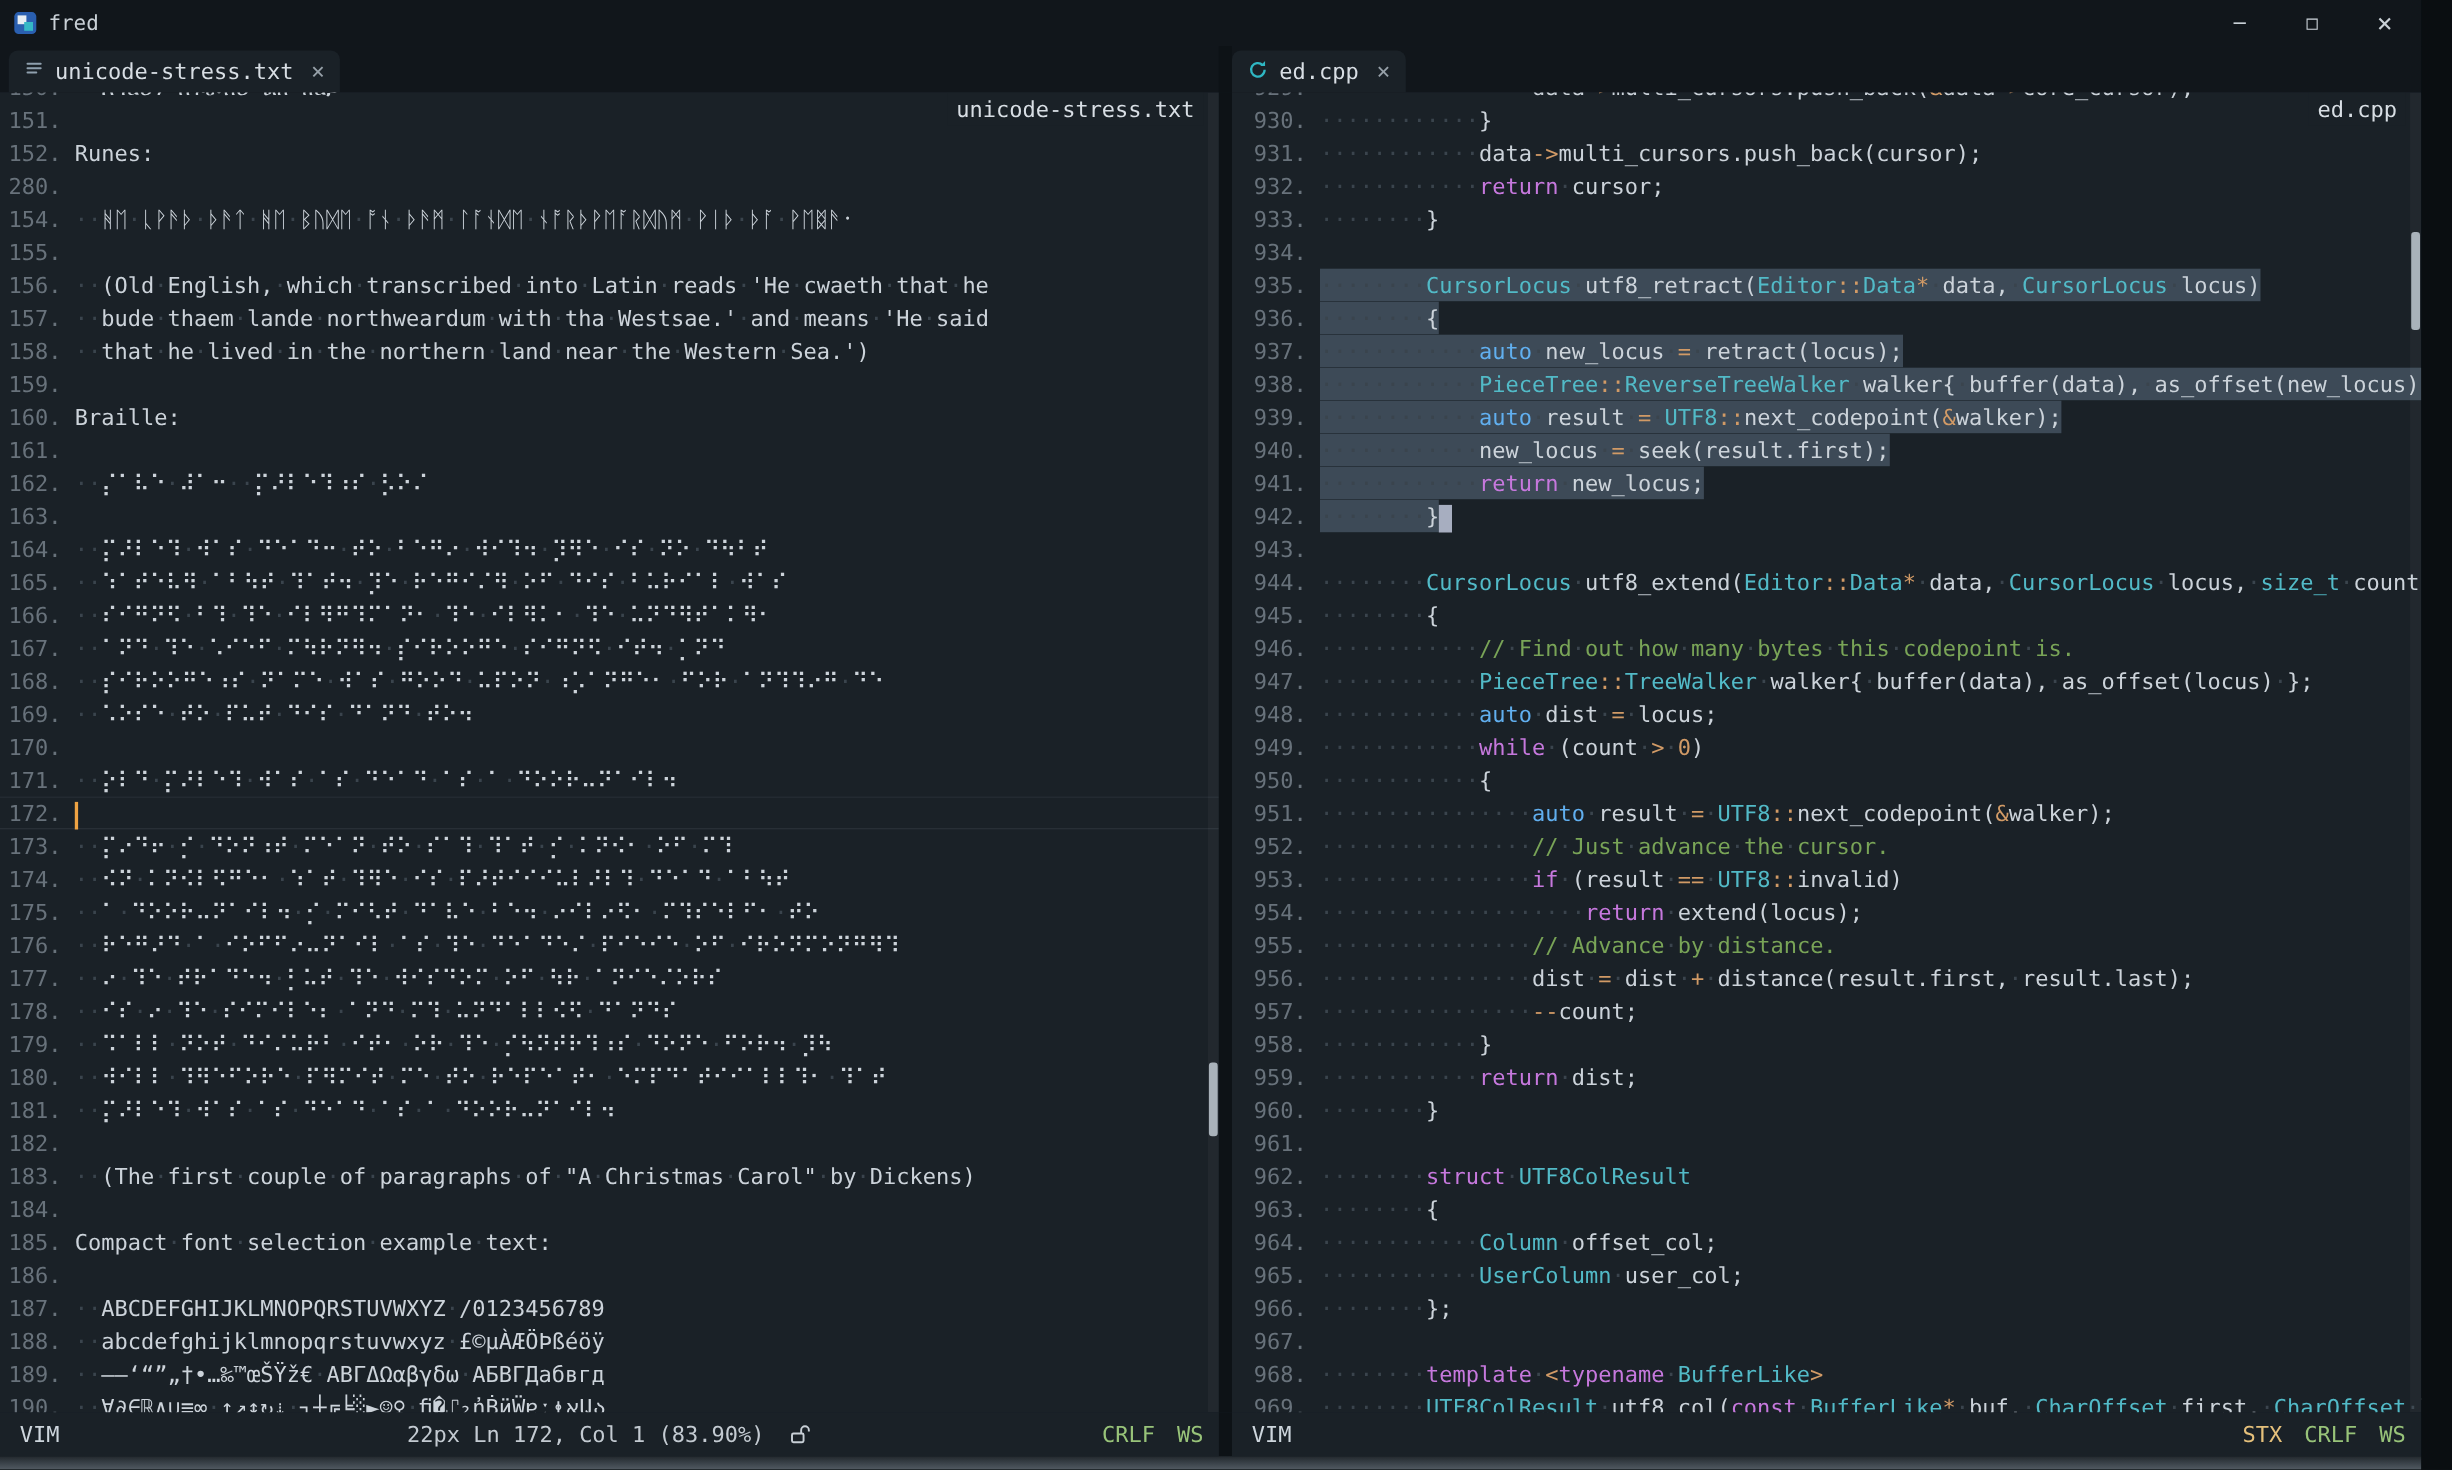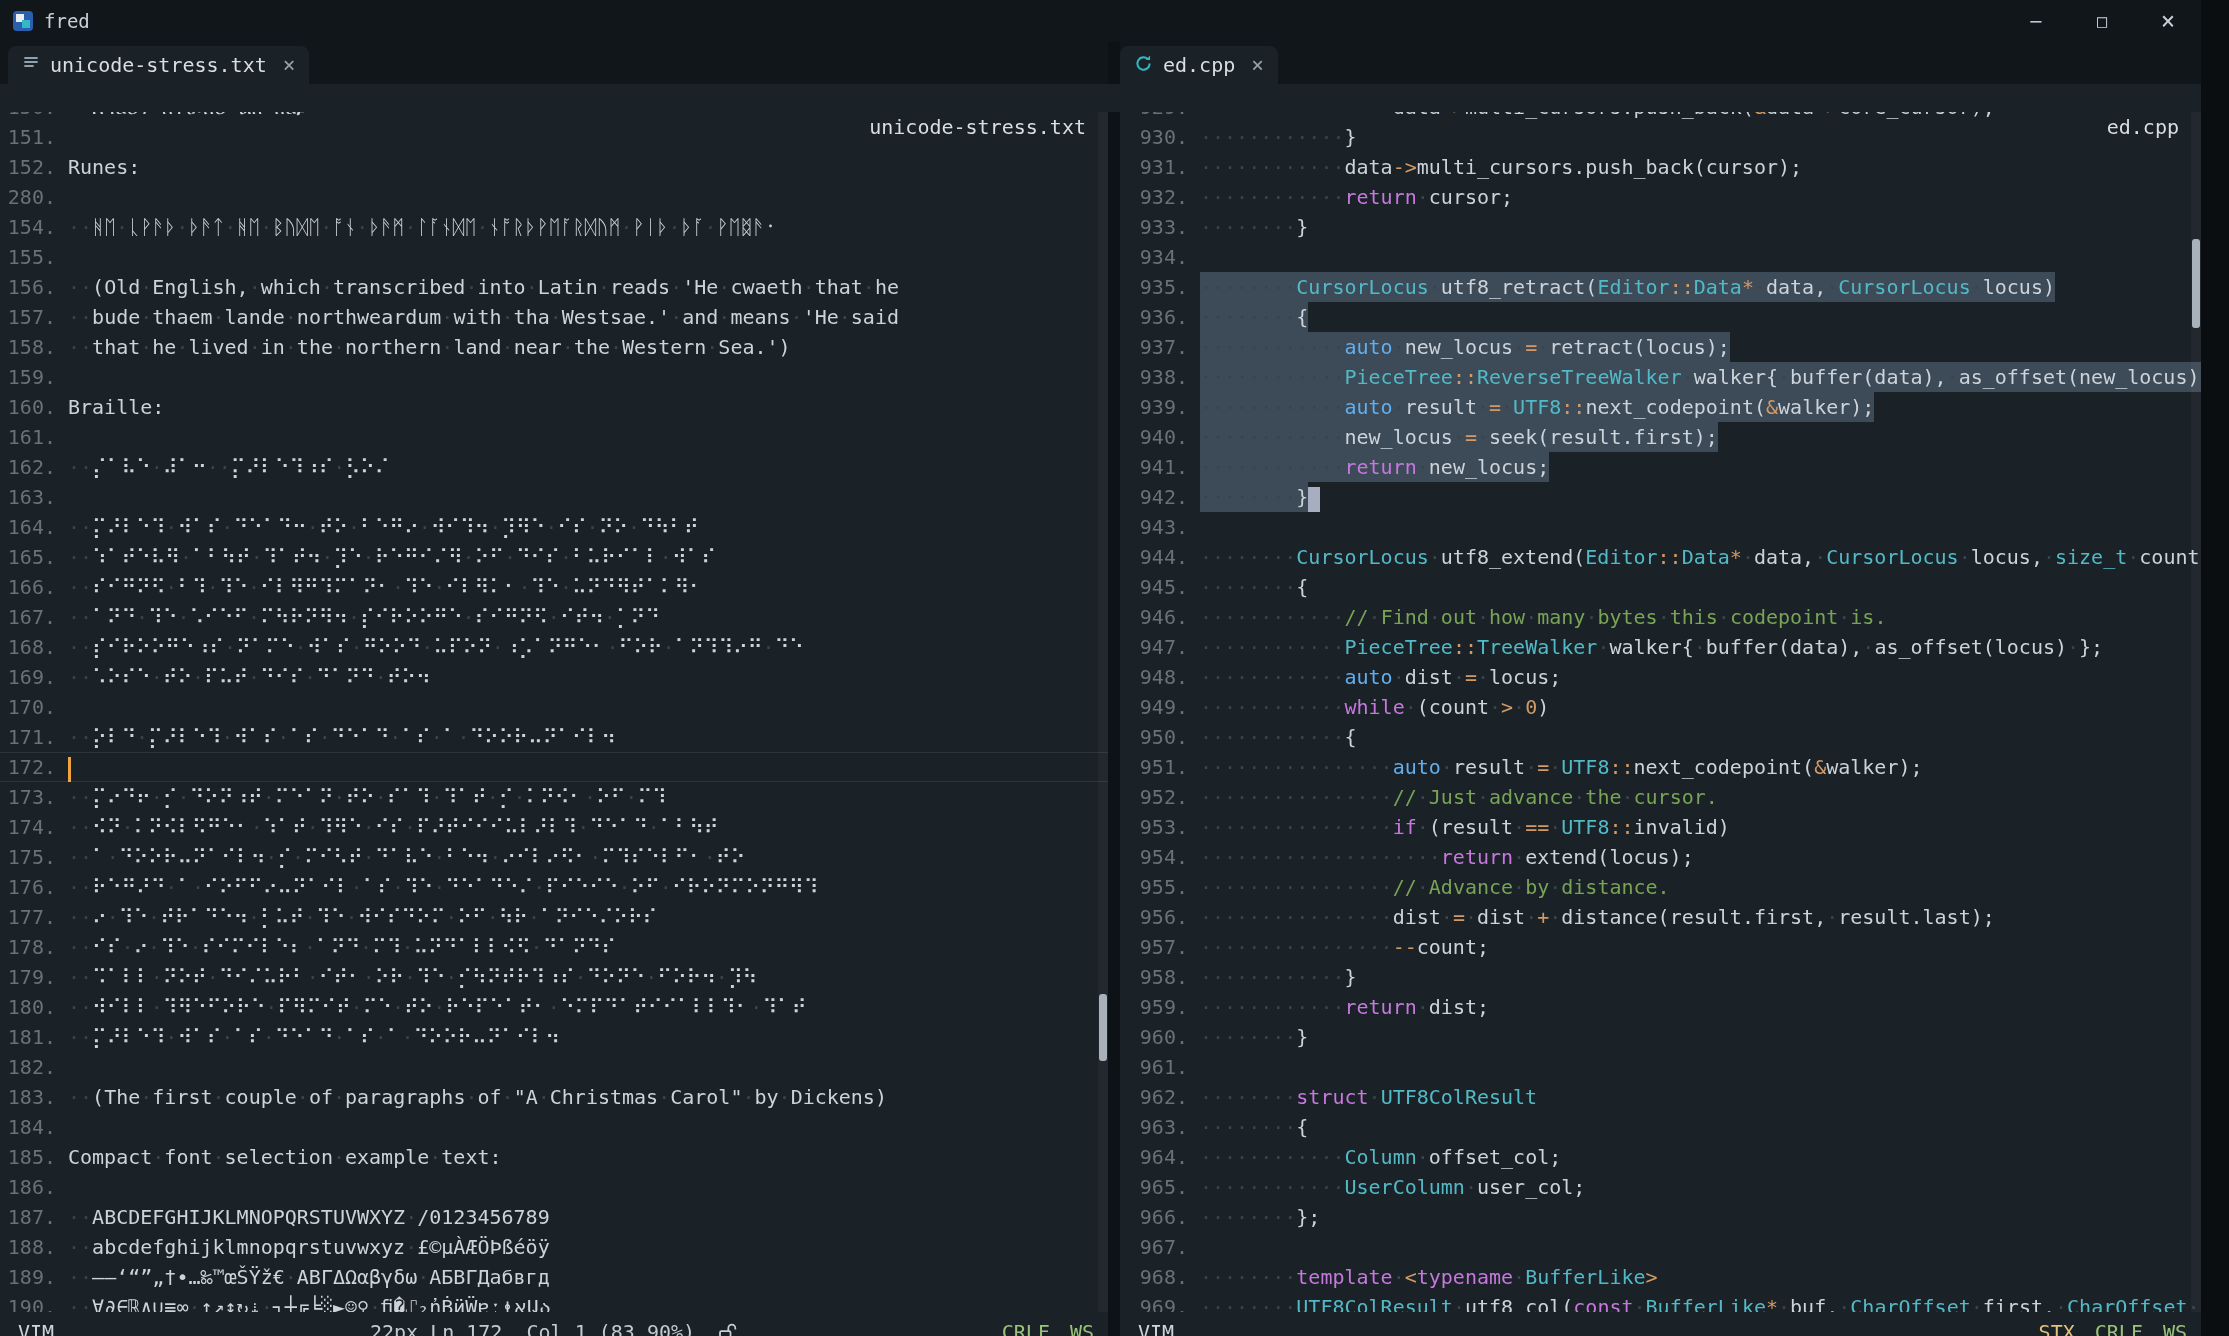--- a/index.html
+++ b/index.html
@@ -39,21 +39,21 @@
   .tabgroup.tg-left{width:1108px;padding-left:8px;}
   .tabgroup.tg-right{flex:1;}
   .tab{height:38px;background:var(--editor);border-radius:8px 8px 0 0;display:flex;align-items:center;
        padding:0 14px;gap:10px;}
   .tab-label{color:#d8dee4;font-size:20px;white-space:pre;}
   .tab-close{color:#96a0a8;font-size:21px;margin-left:6px;}
 
   .vdivider{width:12px;background:var(--divider);flex:none;}
 
   
-  .main{height:1200px;display:flex;flex:none;margin-top:28px;}
+  .main{height:1200px;display:flex;flex:none;}
   .pane{position:relative;overflow:hidden;background:var(--editor);box-sizing:border-box;}
   .pane[data-pane="0"]{width:1108px;flex:none;}
   .pane[data-pane="1"]{flex:1;padding-left:40px;}
   .lines{position:absolute;left:0;right:0;top:-20px;}
   .line{height:30px;line-height:30px;font-size:20px;white-space:pre;overflow:hidden;position:relative;}
   .lnum{display:inline-block;text-align:right;color:var(--lnum);margin-right:12px;vertical-align:top;}
   .pane[data-pane="0"] .lnum{width:56px;}
   .pane[data-pane="1"] .lnum{width:68px;}
   .tk-d{color:var(--text);} .tk-k{color:var(--purple);} .tk-t{color:var(--cyan);}
   .tk-a{color:var(--blue);} .tk-o{color:var(--orange);} .tk-n{color:var(--orange);}

